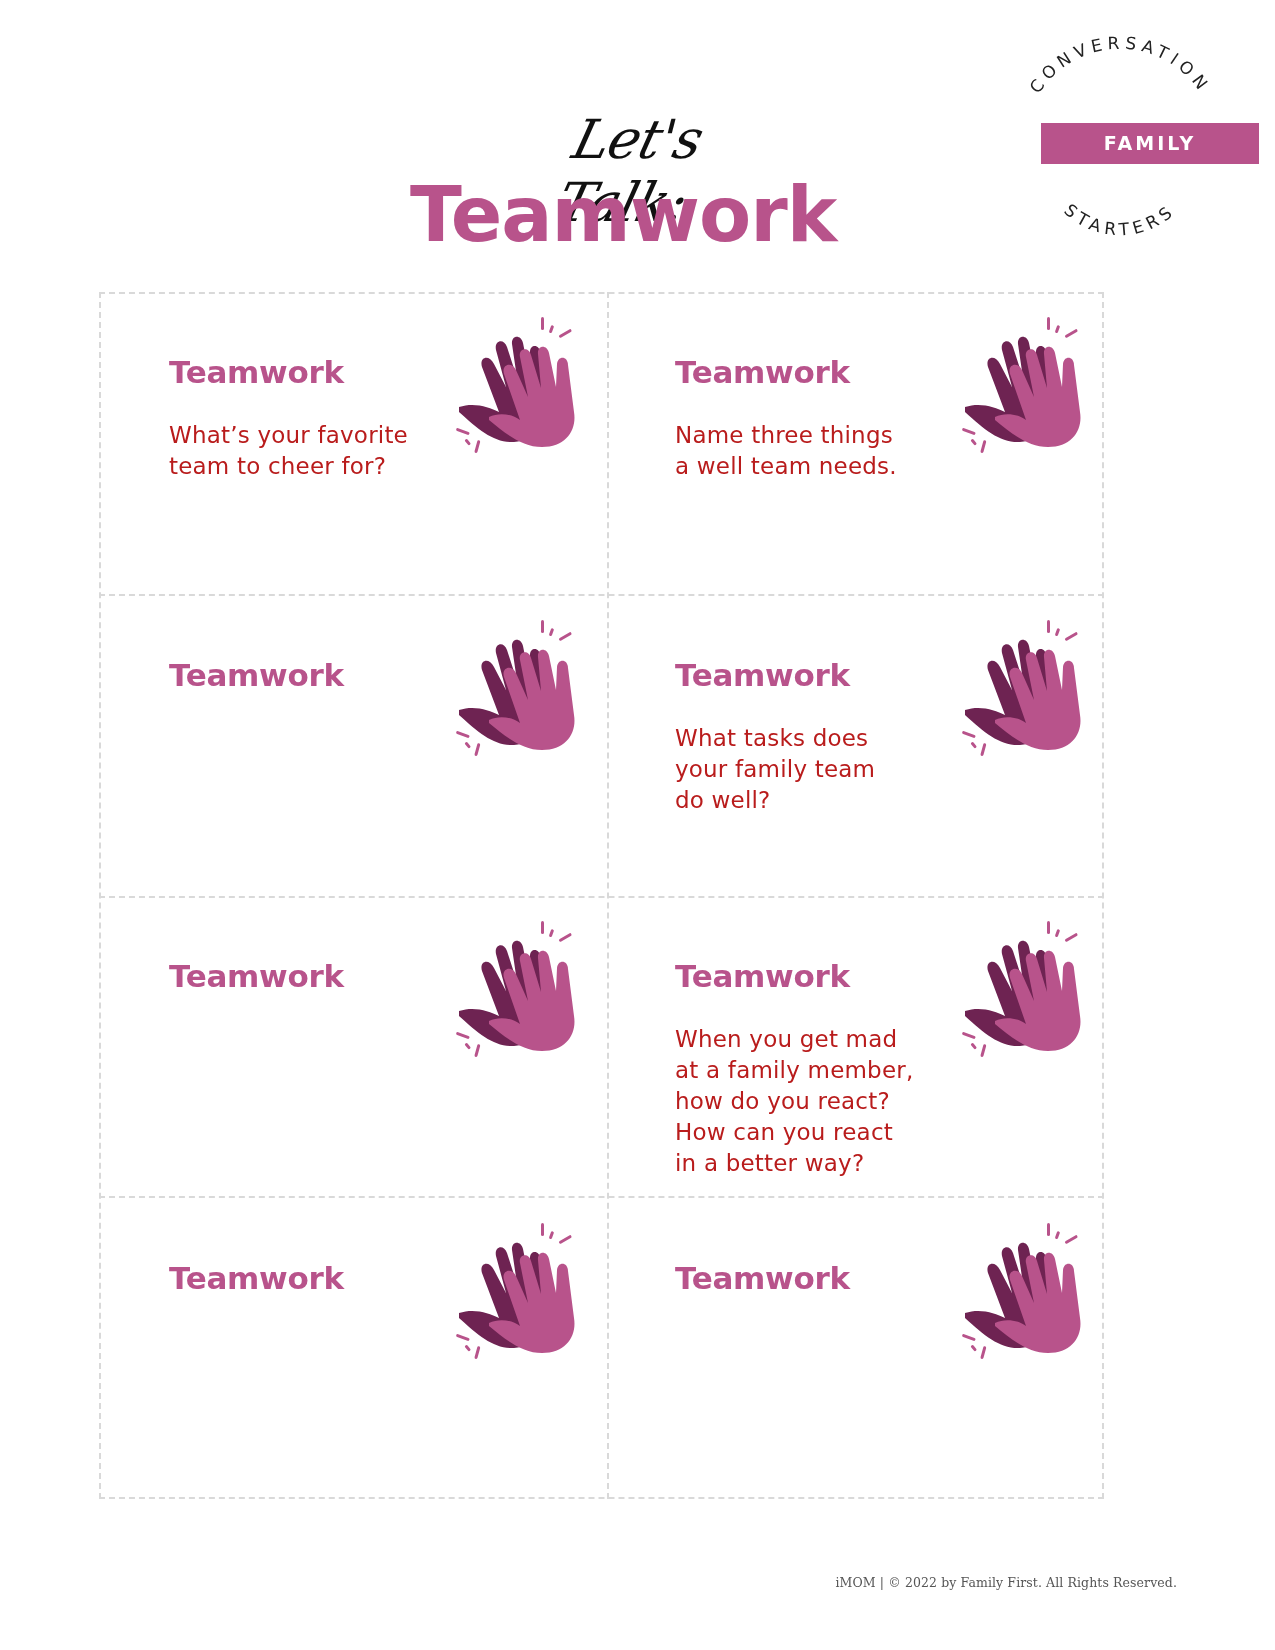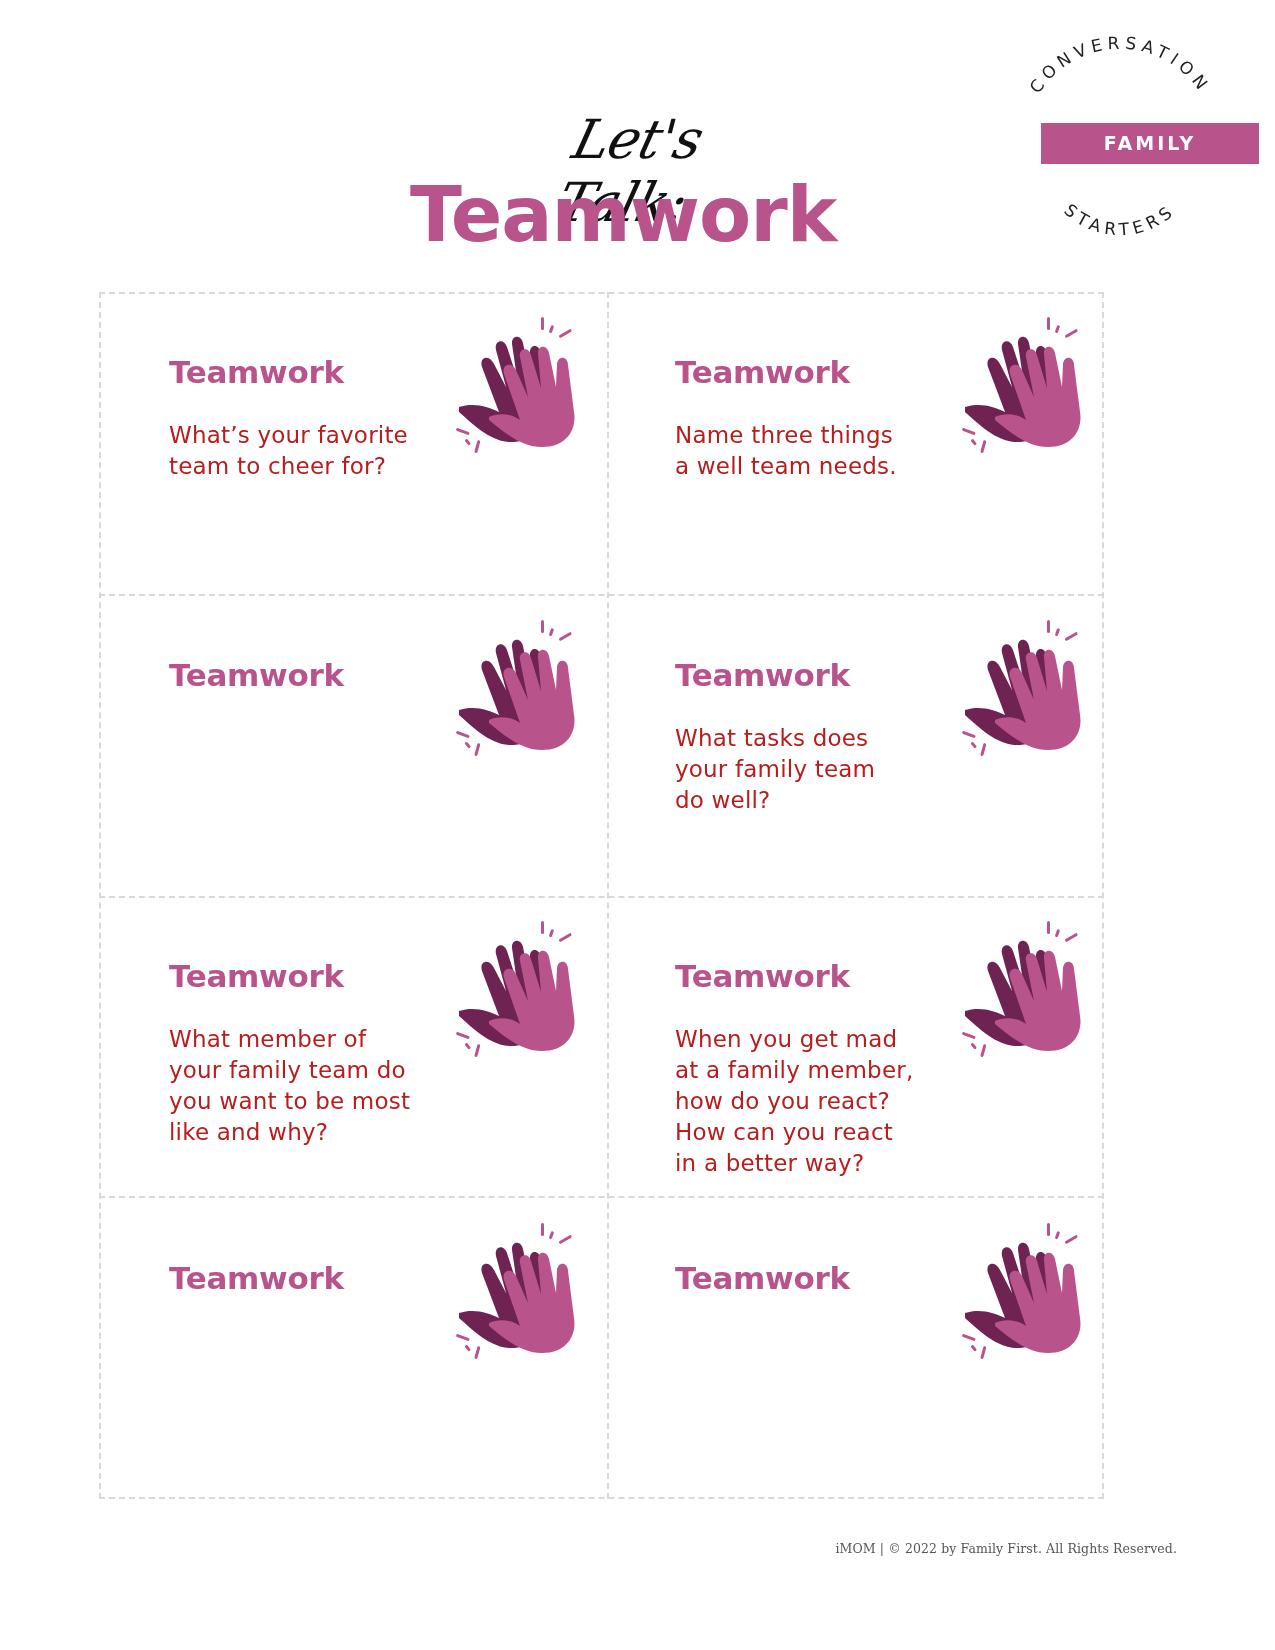--- a/index.html
+++ b/index.html
@@ -21,21 +21,21 @@
     border: 2px dashed #d9d9d9; box-sizing: border-box; }
   .vline { position: absolute; left: 607px; top: 292px; width: 0; height: 1207px;
     border-left: 2px dashed #d9d9d9; }
   .hline { position: absolute; left: 99px; width: 1005px; height: 0; border-top: 2px dashed #d9d9d9; }
   .card { position: absolute; width: 505px; height: 300px; }
   .card-title { position: absolute; left: 70px; top: 62px; font-family: "DejaVu Sans", sans-serif;
     font-weight: bold; font-size: 31px; color: #b8538b; letter-spacing: -0.3px; }
   .card-text { position: absolute; left: 70px; top: 128px; width: 300px; font-family: "DejaVu Sans", sans-serif;
     font-size: 23px; line-height: 31px; color: #b91c1c; white-space: pre-line; letter-spacing: 0.2px; }
   .hands { position: absolute; left: 355px; top: 20px; width: 130px; height: 150px; }
-  .footer { position: absolute; right: 98px; top: 1541px; font-family: "DejaVu Serif", serif;
+  .footer { position: absolute; right: 98px; top: 1575px; font-family: "DejaVu Serif", serif;
     font-size: 12.5px; color: #555; letter-spacing: 0.1px; }
 </style>
 </head>
 <body>
 
 <div class="header">
   <div class="script-title">Let's Talk:</div>
   <div class="main-title">Teamwork</div>
 
   <div class="badge">
@@ -131,24 +131,20 @@
       <rect x="12" y="127" width="3" height="7" rx="1.5" transform="rotate(-40 13 130)"></rect>
       <rect x="22" y="128" width="3" height="13" rx="1.5" transform="rotate(15 23 134)"></rect>
     </g>
     <path fill="#6e2352" d="M5 95 C 20 90, 35 95, 45 100 L 28 55 C 25 45, 35 42, 40 52 L 52 75 L 42 38 C 40 28, 50 26, 53 35 L 63 66 L 58 32 C 57 23, 67 22, 69 31 L 76 66 L 76 40 C 76 32, 86 32, 86 41 L 90 90 C 92 110, 85 128, 60 130 C 40 131, 25 118, 5 100 Z"></path>
     <path fill="#b8538b" d="M 35 105 C 45 100, 58 102, 66 108 L 50 62 C 47 52, 58 49, 62 58 L 74 85 L 66 45 C 64 36, 75 34, 77 43 L 87 76 L 84 42 C 83 33, 93 32, 95 41 L 102 75 L 103 52 C 104 43, 114 44, 114 53 L 120 100 C 123 118, 112 135, 88 135 C 68 135, 52 122, 35 108 Z"></path>
   </svg>
 </div>
 </div>
 <div class="card" style="left:99px; top:896px">
   <div class="card-title">Teamwork</div>
-  <div class="card-text">What member of
-your family team do
-you want to be most
-like and why?</div>
   <div class="hands">
   <svg width="130" height="150" viewBox="0 0 130 150">
     <g fill="#b8538b">
       <rect x="87" y="5" width="3" height="13" rx="1.5"></rect>
       <rect x="96" y="13" width="3" height="8" rx="1.5" transform="rotate(20 97 17)"></rect>
       <rect x="104" y="20" width="14" height="3" rx="1.5" transform="rotate(-30 111 21)"></rect>
       <rect x="2" y="118" width="14" height="3" rx="1.5" transform="rotate(20 9 119)"></rect>
       <rect x="12" y="127" width="3" height="7" rx="1.5" transform="rotate(-40 13 130)"></rect>
       <rect x="22" y="128" width="3" height="13" rx="1.5" transform="rotate(15 23 134)"></rect>
     </g>

